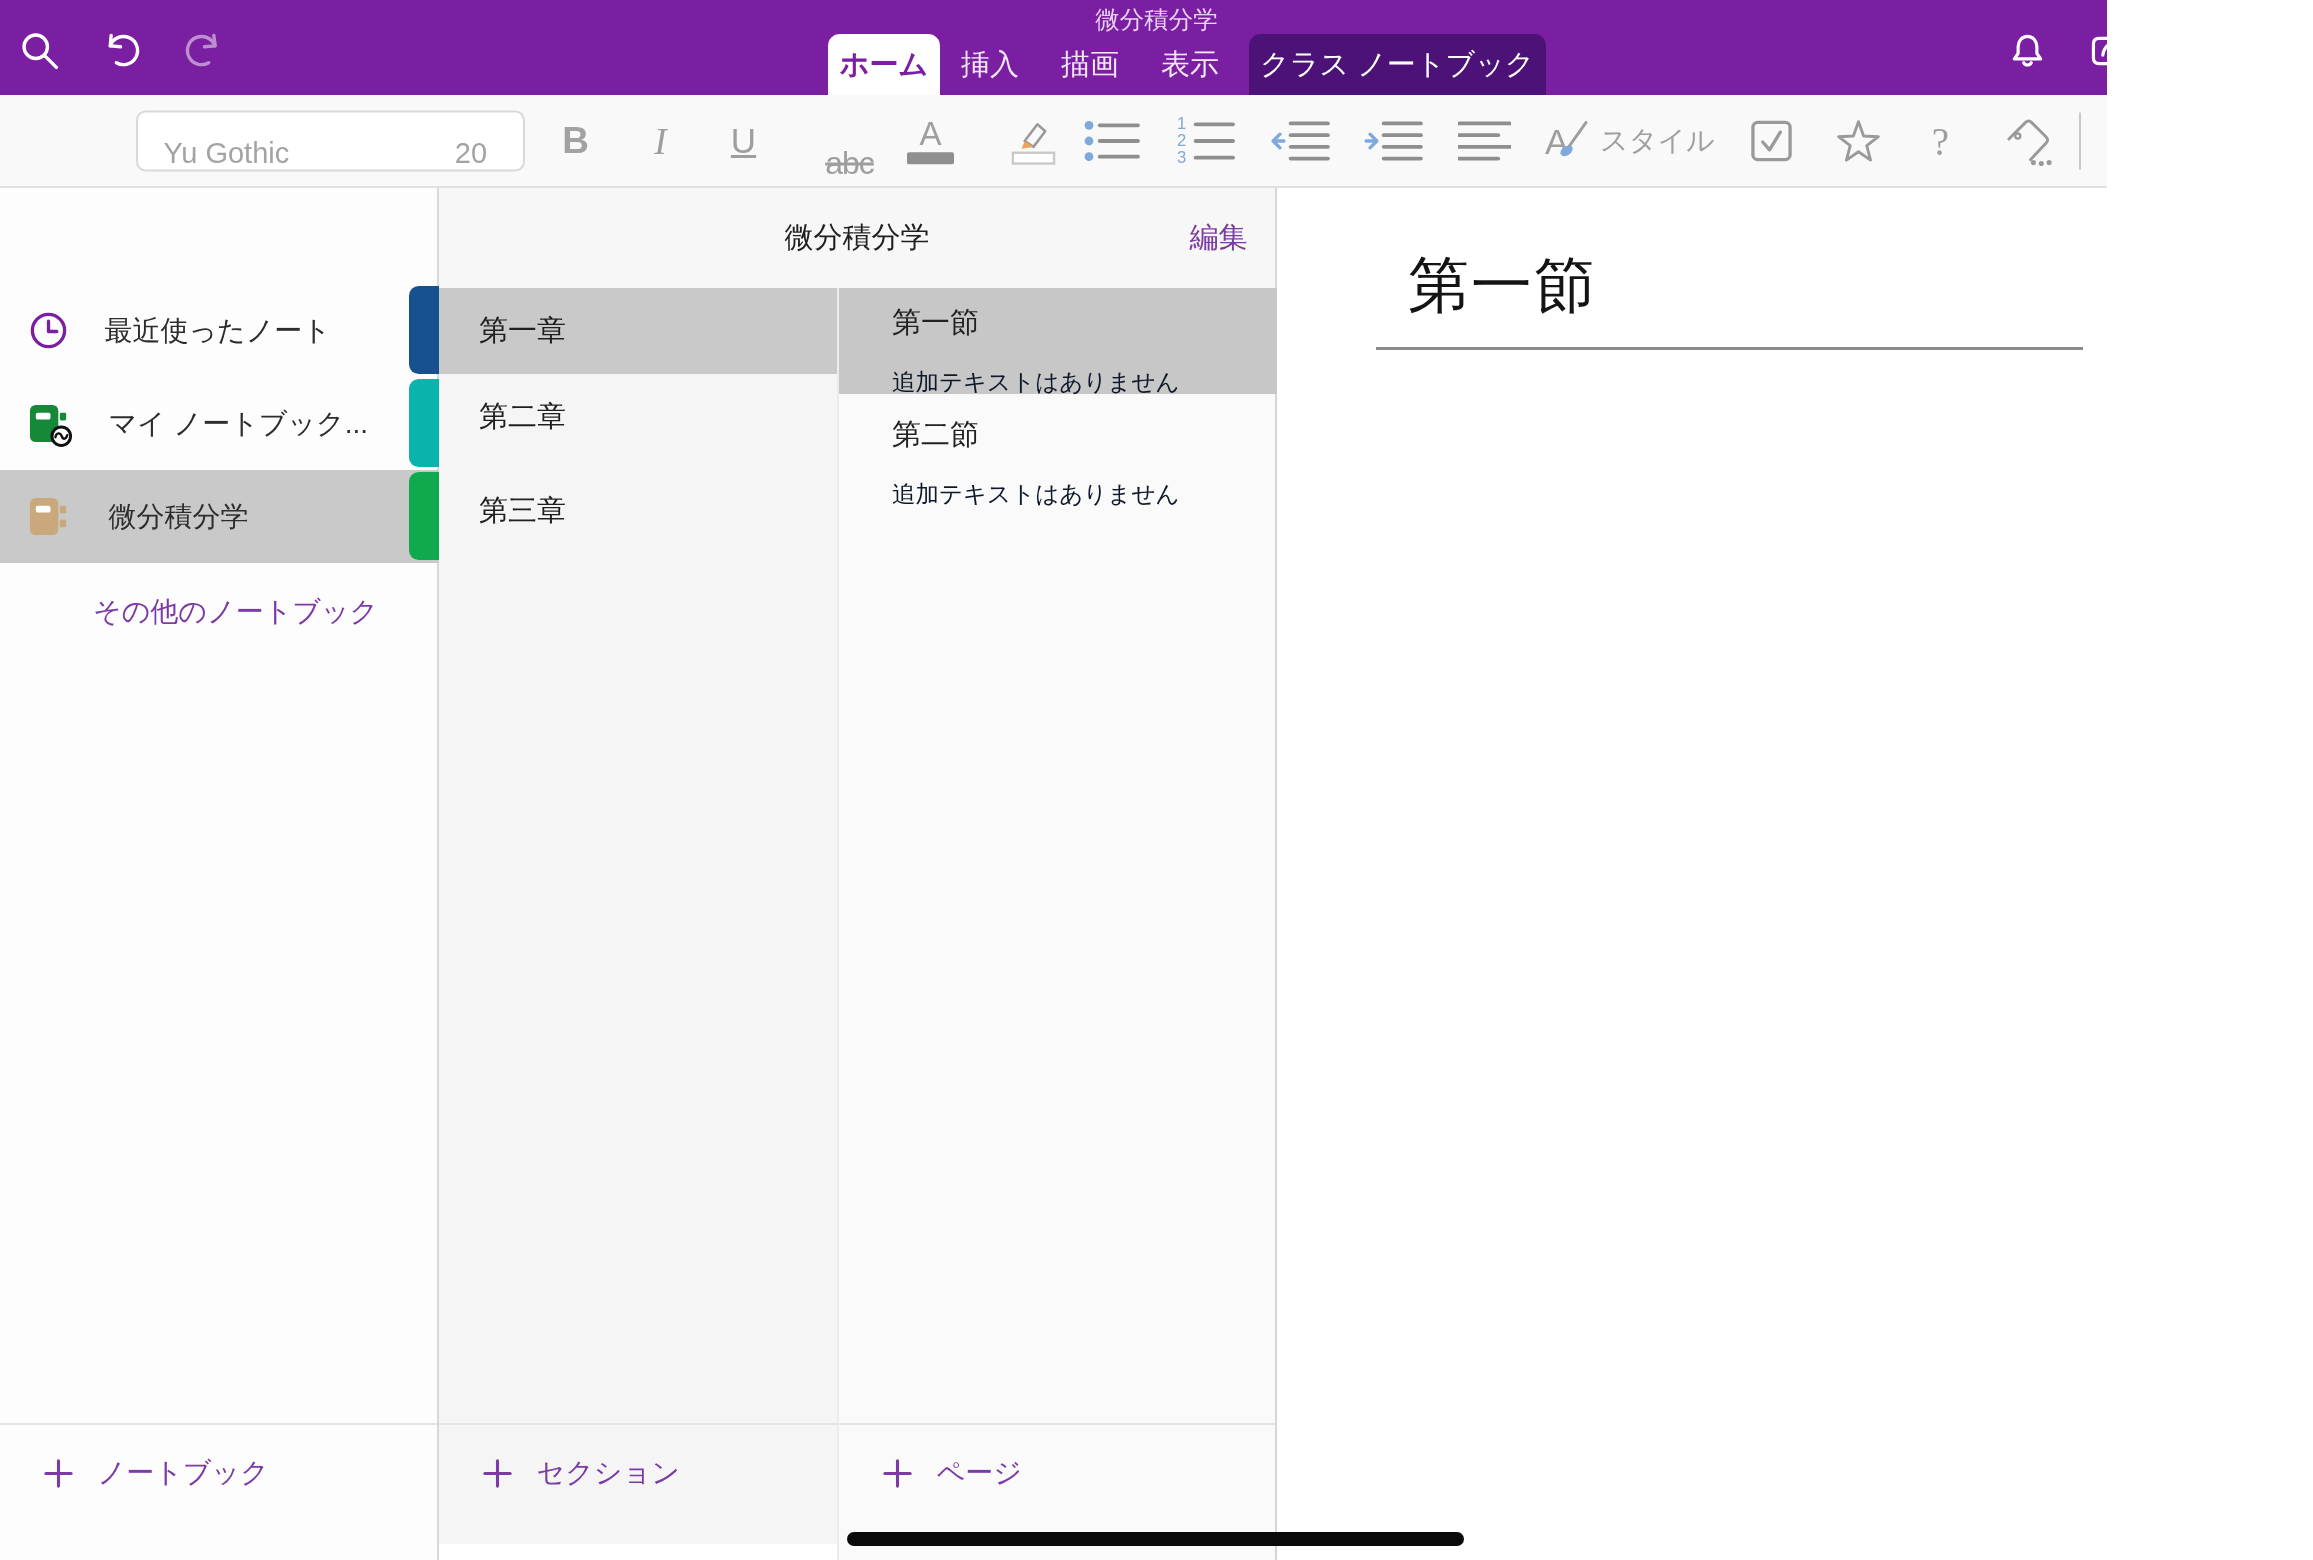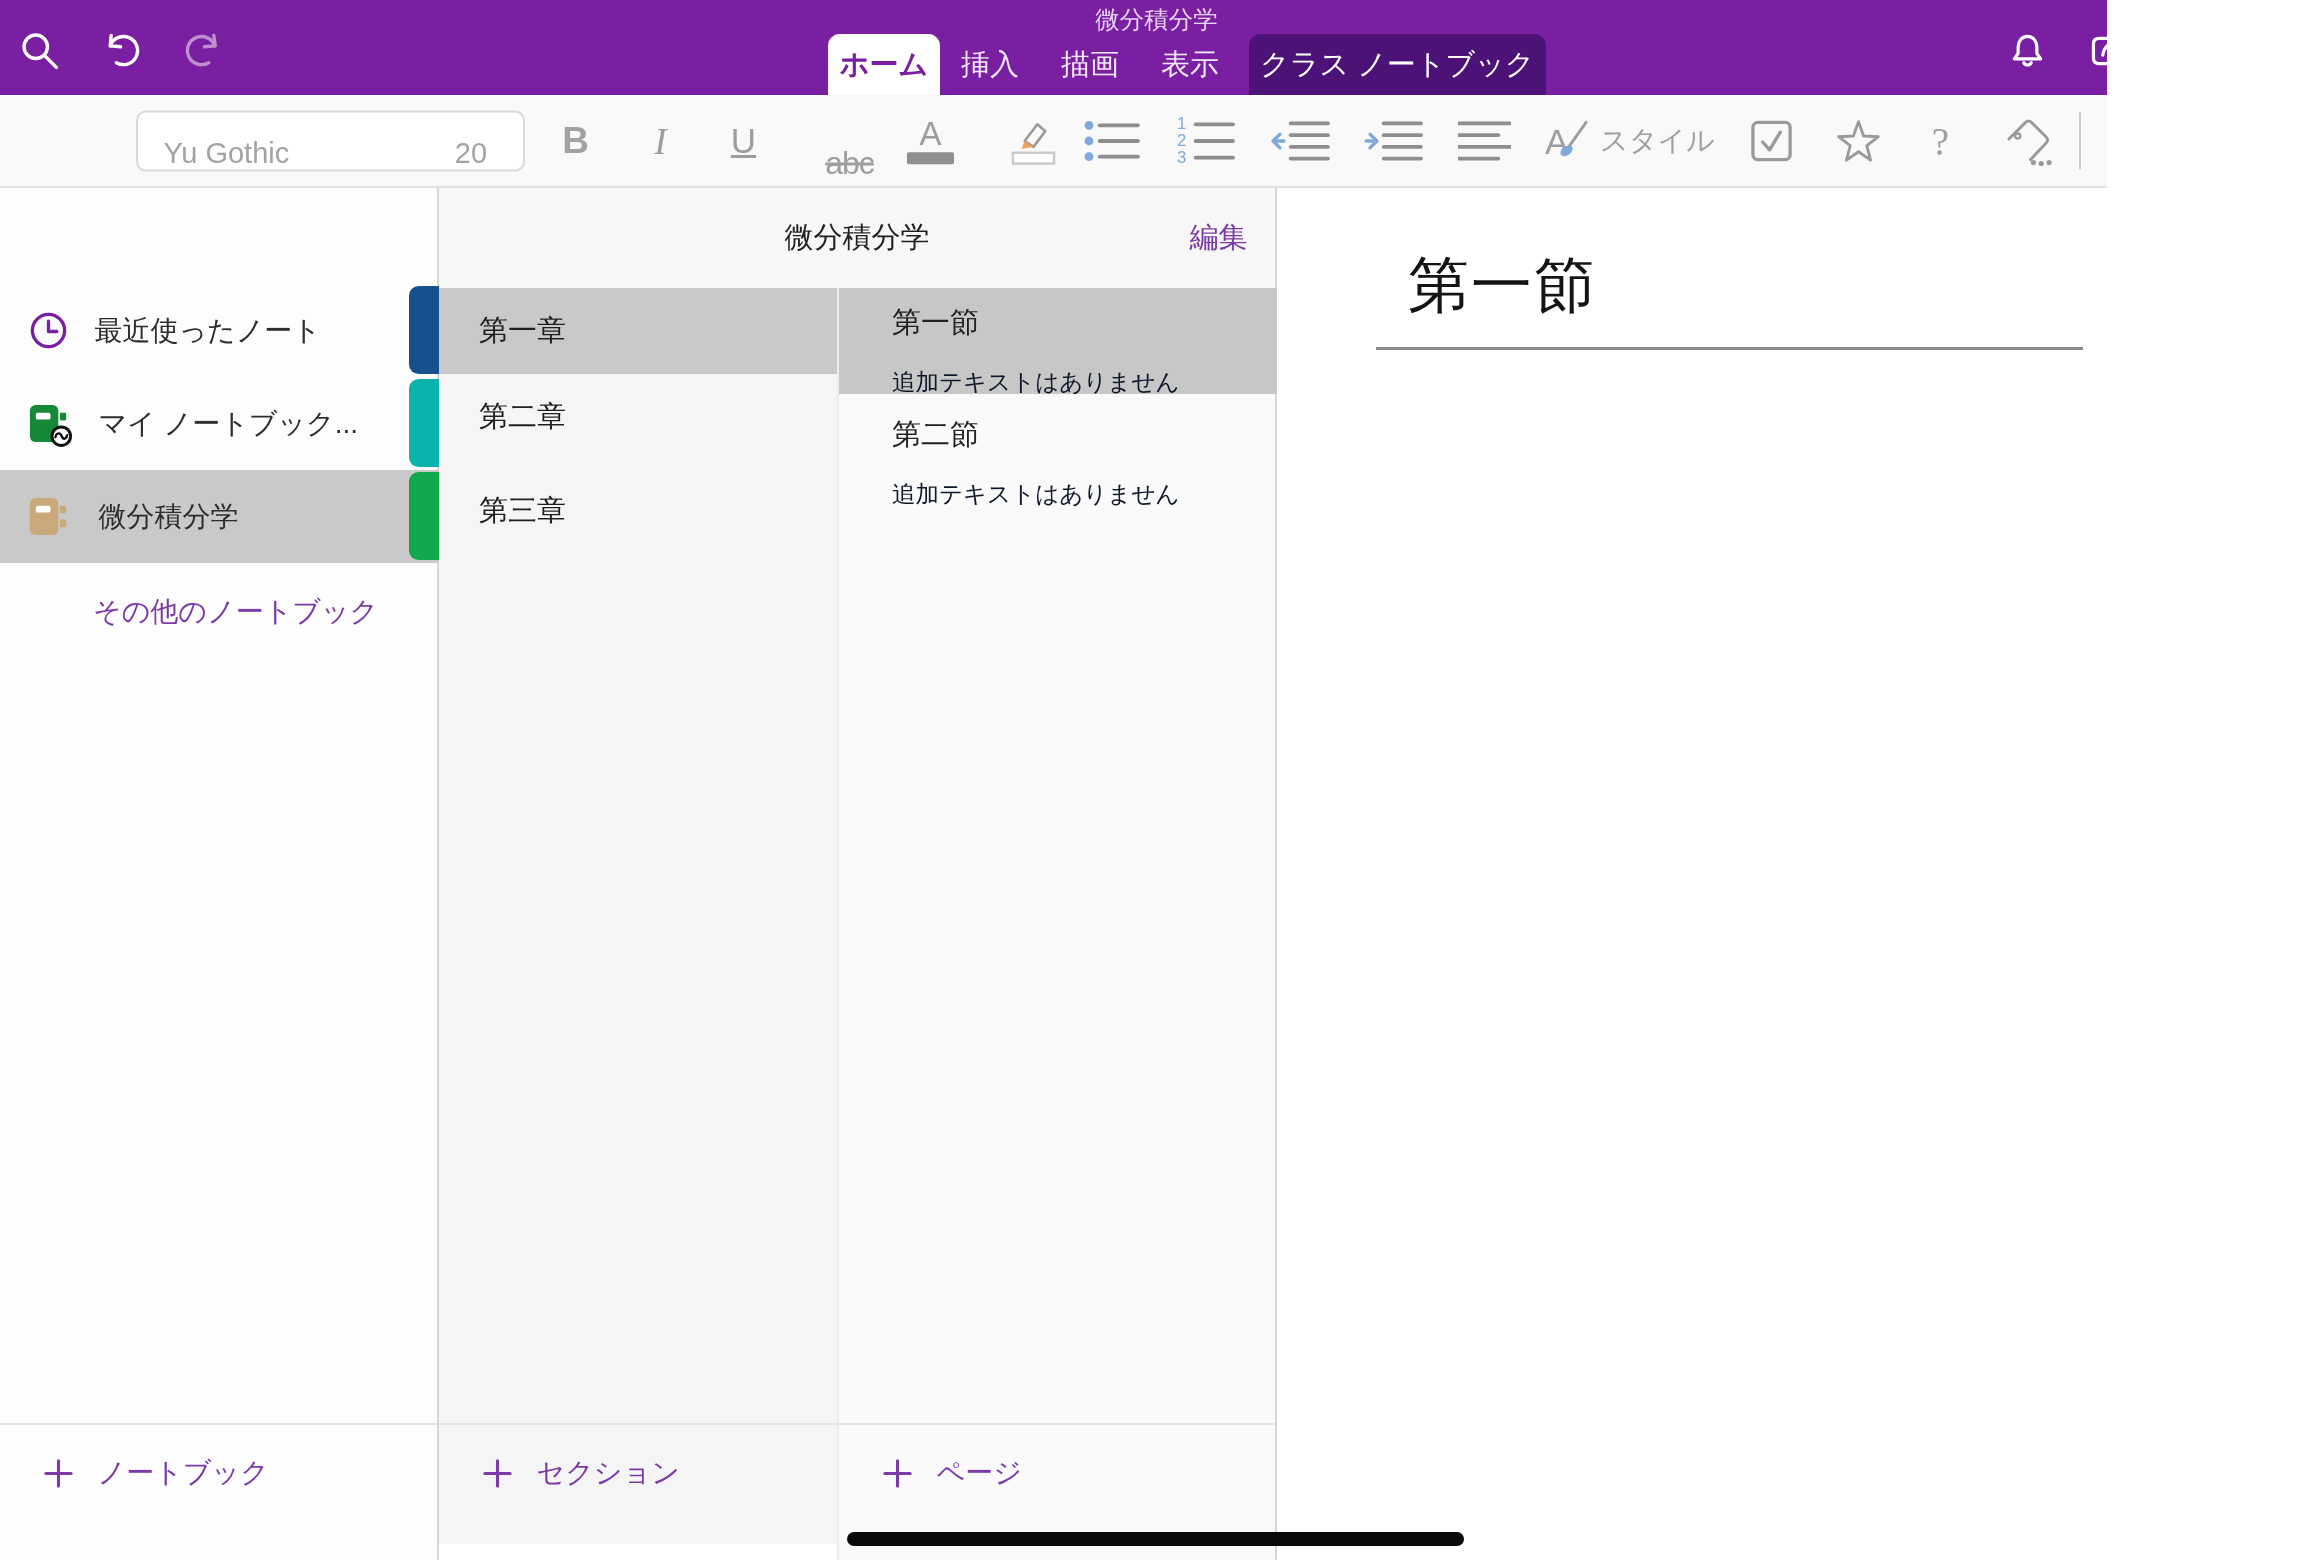--- a/index.html
+++ b/index.html
@@ -50,21 +50,21 @@
   .t-page{left:2111px;width:49px;}
 
   
   .sidebar{position:absolute;left:0;top:188px;width:439px;bottom:0;background:#fdfdfd;border-right:2px solid #d8d8d8;box-sizing:border-box;}
   .col-sections{position:absolute;left:439px;top:188px;width:398px;bottom:16px;background:#f5f5f5;}
   .col-pages{position:absolute;left:837px;top:188px;width:440px;bottom:0;background:#fafafa;border-left:2px solid #ececec;border-right:2px solid #d6d6d6;box-sizing:border-box;}
   .colhead{position:absolute;left:439px;top:188px;width:838px;height:100px;background:#f7f7f7;border-right:2px solid #d6d6d6;box-sizing:border-box;z-index:3;display:flex;align-items:center;justify-content:center;}
   .colhead .htitle{font-size:29px;color:#1f1f1f;}
   .colhead .edit{position:absolute;right:27.4px;font-size:29px;color:var(--accent-purple,#7b3aa5);cursor:pointer;}
 
-  .nb-row{position:absolute;left:0;width:439px;height:93px;display:flex;align-items:center;padding-left:27.4px;box-sizing:border-box;gap:24px;cursor:pointer;}
+  .nb-row{position:absolute;left:0;width:439px;height:93px;display:flex;align-items:center;padding-left:27.4px;box-sizing:border-box;gap:34px;cursor:pointer;}
   .nb-row .lbl{font-size:28px;color:#2d2d2d;}
   .nb-row.sel{background:var(--selection-gray,#c9c9c9);}
   .nbtab{position:absolute;left:409px;width:30px;height:88px;border-radius:9.8px 0 0 9.8px;z-index:2;}
   .other-link{position:absolute;left:93px;top:405px;font-size:28px;color:var(--accent-purple,#7b3aa5);cursor:pointer;}
 
   .sec-row{position:absolute;left:0;width:398px;height:86px;display:flex;align-items:center;padding-left:40px;box-sizing:border-box;font-size:29px;color:#1f1f1f;cursor:pointer;}
   .sec-row.sel{background:var(--selection-gray,#c9c9c9);}
 
   .page-row{position:absolute;left:0;width:440px;height:106px;padding:13.7px 0 0 53px;box-sizing:border-box;cursor:pointer;}
   .page-row.sel{background:#c7c7c7;}

